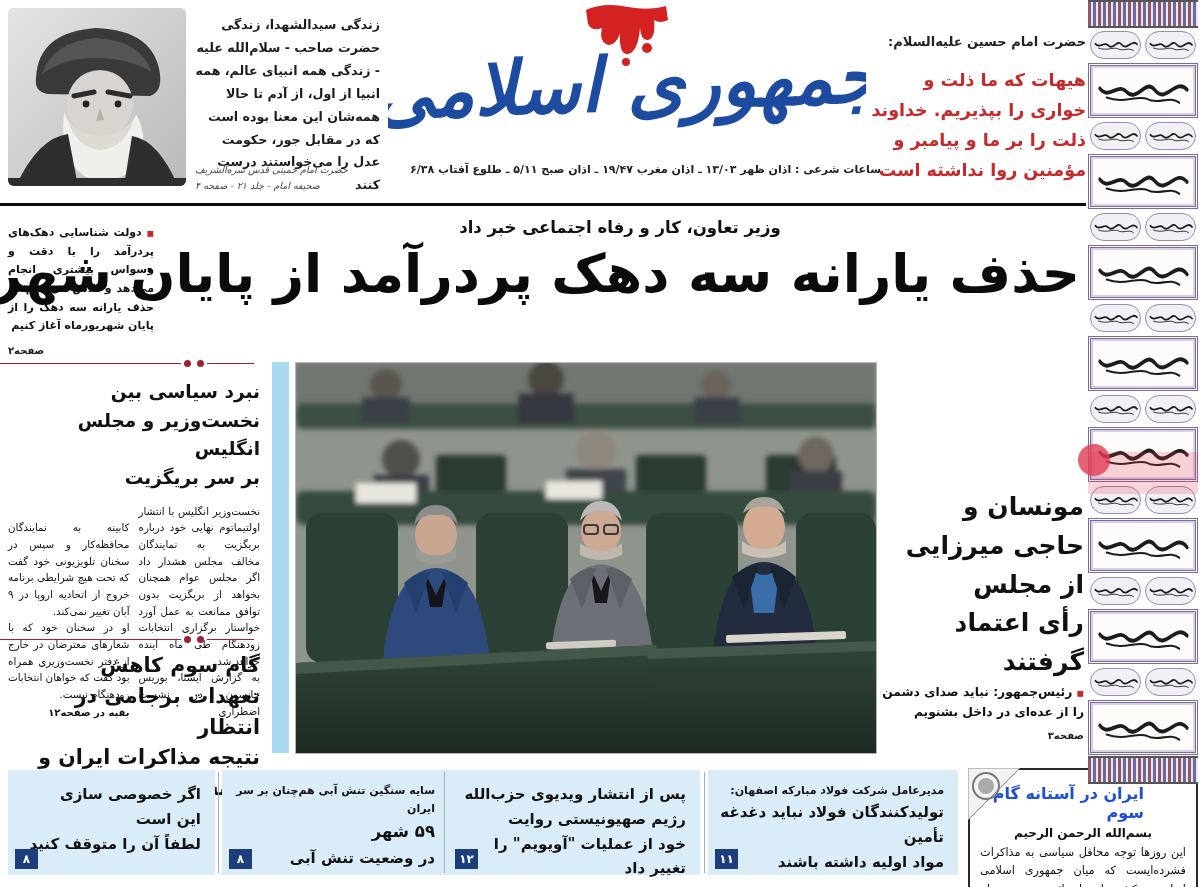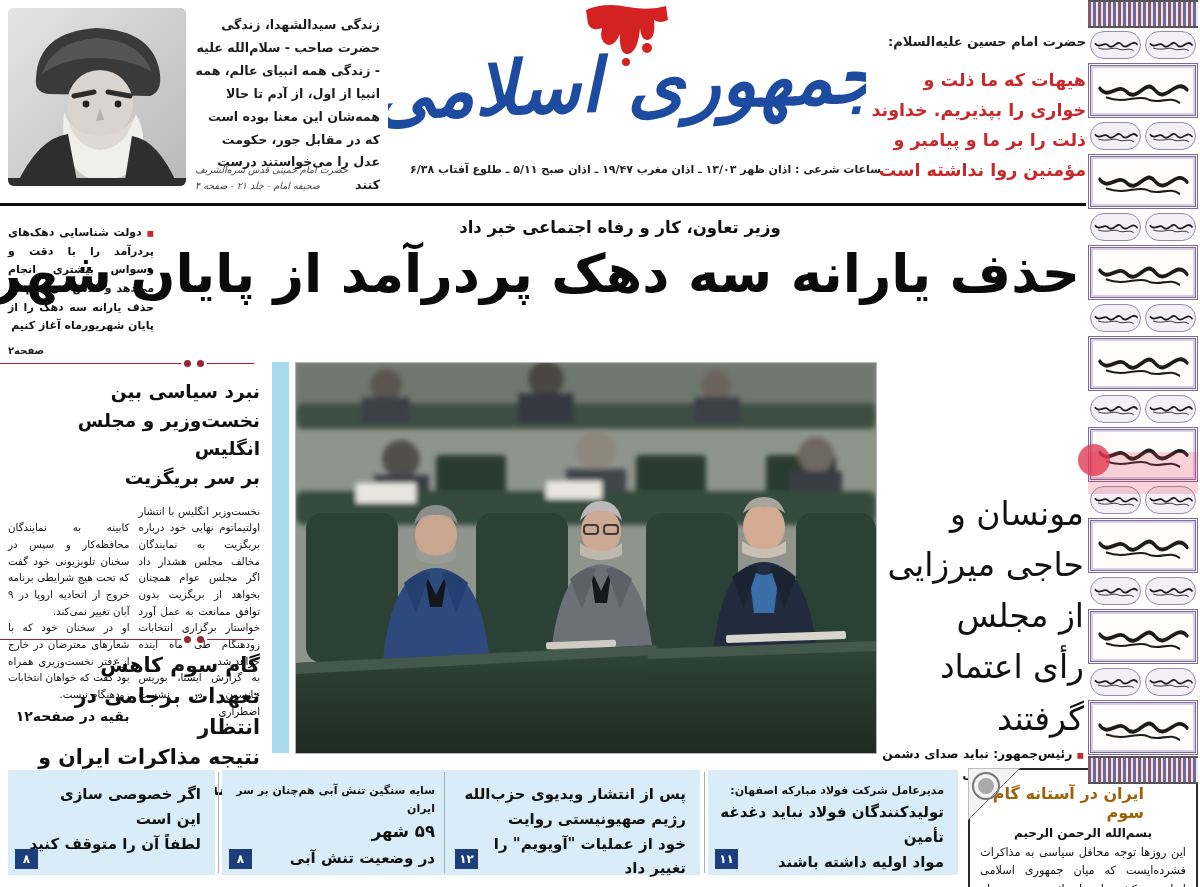--- a/index.html
+++ b/index.html
@@ -29,44 +29,44 @@
   
   .mrule{position:absolute;width:254px;height:7px;display:flex;align-items:center;}
   .mrule .seg{height:1.8px;background:#9c2333;}
   .mrule .dot{width:7px;height:7px;border-radius:50%;background:#9c2333;margin:0 3px;}
   .cyanbar{position:absolute;left:272px;top:362px;width:17px;height:391px;background:#a9d9ef;}
   
   .art1{position:absolute;left:8px;top:378px;width:252px;}
   .art1 .title{font-size:18.5px;font-weight:bold;text-align:right;line-height:1.55;white-space:pre-line;margin-bottom:10px;}
   .art1 .cols{display:flex;gap:9px;}
   .art1 .col{flex:1;font-size:10.3px;text-align:justify;line-height:1.62;white-space:pre-line;}
-  .art1 .cont{font-size:14px;font-weight:bold;margin-top:2px;}
+  .art1 .cont{font-size:10px;font-weight:bold;margin-top:2px;}
   .art2{position:absolute;left:8px;top:650px;width:252px;}
   .art2 .title{font-size:20.5px;font-weight:900;text-align:right;line-height:1.5;white-space:pre-line;}
   .art2 .pgmark{display:block;margin-top:8px;text-align:left;}
   
   .photo{position:absolute;left:295px;top:362px;width:580px;height:390px;border:1px solid #b5b5b5;background:#7e857e;}
   .capcol{position:absolute;left:880px;top:488px;width:204px;text-align:right;}
-  .capcol .big{font-size:33px;font-weight:400;line-height:1.55;white-space:pre-line;}
+  .capcol .big{font-size:25px;font-weight:700;line-height:1.55;white-space:pre-line;}
   .capcol .sub{font-size:12.3px;font-weight:bold;line-height:1.65;}
   .capcol .sub .sq{color:#c5292a;font-size:9px;}
   .capcol .pgmark{display:block;margin-top:8px;text-align:right;}
   
   .bbox{position:absolute;top:770px;height:105px;background:#d9ecf7;}
   .bbox .inner{padding:12px 14px 0 10px;line-height:1.65;}
   .bbox .s{font-size:11px;font-weight:bold;}
   .bbox .m{font-size:15px;font-weight:bold;}
   .bbox .l{font-size:16.5px;font-weight:bold;}
   .badge{position:absolute;left:7px;bottom:6px;width:23px;height:20px;background:#1c3e7c;color:#fff;
          font-size:12px;font-weight:bold;display:flex;align-items:center;justify-content:center;}
   .gut{position:absolute;top:772px;height:101px;width:1px;background:#9fb0b8;}
   
   .edit{position:absolute;left:968px;top:768px;width:226px;height:180px;background:#fff;border:2px solid #2a2a2a;}
   .edit .fold{position:absolute;left:-2px;top:-2px;}
-  .edit .etitle{margin:14px 14px 4px 0;text-align:right;font-size:16px;font-weight:900;color:#a16207;padding-right:38px;}
+  .edit .etitle{margin:14px 14px 4px 0;text-align:right;font-size:16px;font-weight:900;color:#1d4ed8;padding-right:38px;}
   .edit .bismillah{text-align:center;font-size:12px;font-weight:bold;margin:0 0 4px;}
   .edit .ebody{margin:0 10px;font-size:11.3px;line-height:1.62;text-align:justify;}
   
   .strip{position:absolute;left:1088px;top:0;width:110px;height:758px;display:flex;flex-direction:column;}
   .band{height:24px;background:repeating-linear-gradient(90deg,#8a5a6a 0 3px,#e8dfe8 3px 5px,#6a6aa0 5px 8px,#efe8ef 8px 10px);
         border-top:2px solid #555;border-bottom:2px solid #555;flex:0 0 auto;}
   .cart-row{flex:0 0 34px;display:flex;gap:4px;padding:3px 2px;box-sizing:border-box;}
   .cart{flex:1;border:1px solid #9a8ab0;border-radius:14px/50%;background:#f2eff5;display:flex;align-items:center;justify-content:center;overflow:hidden;}
   .verse{flex:0 0 55px;margin:1px 0;border:3px double #7a6aa0;box-sizing:border-box;background:#fdfcfa;
          display:flex;align-items:center;justify-content:center;overflow:hidden;

